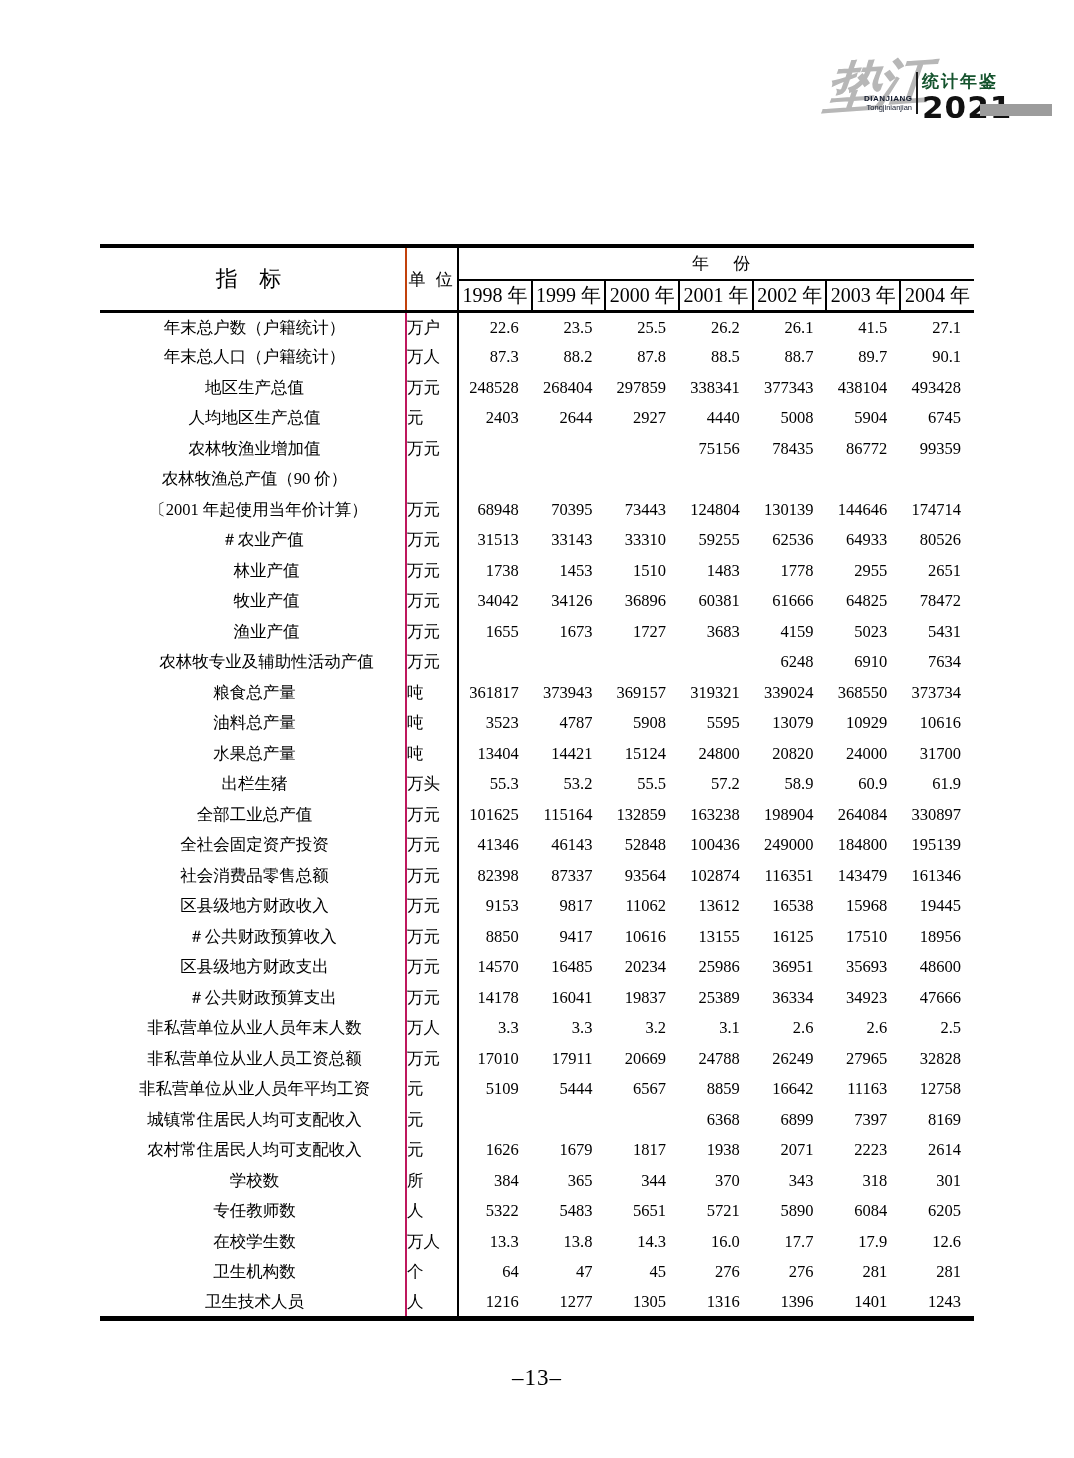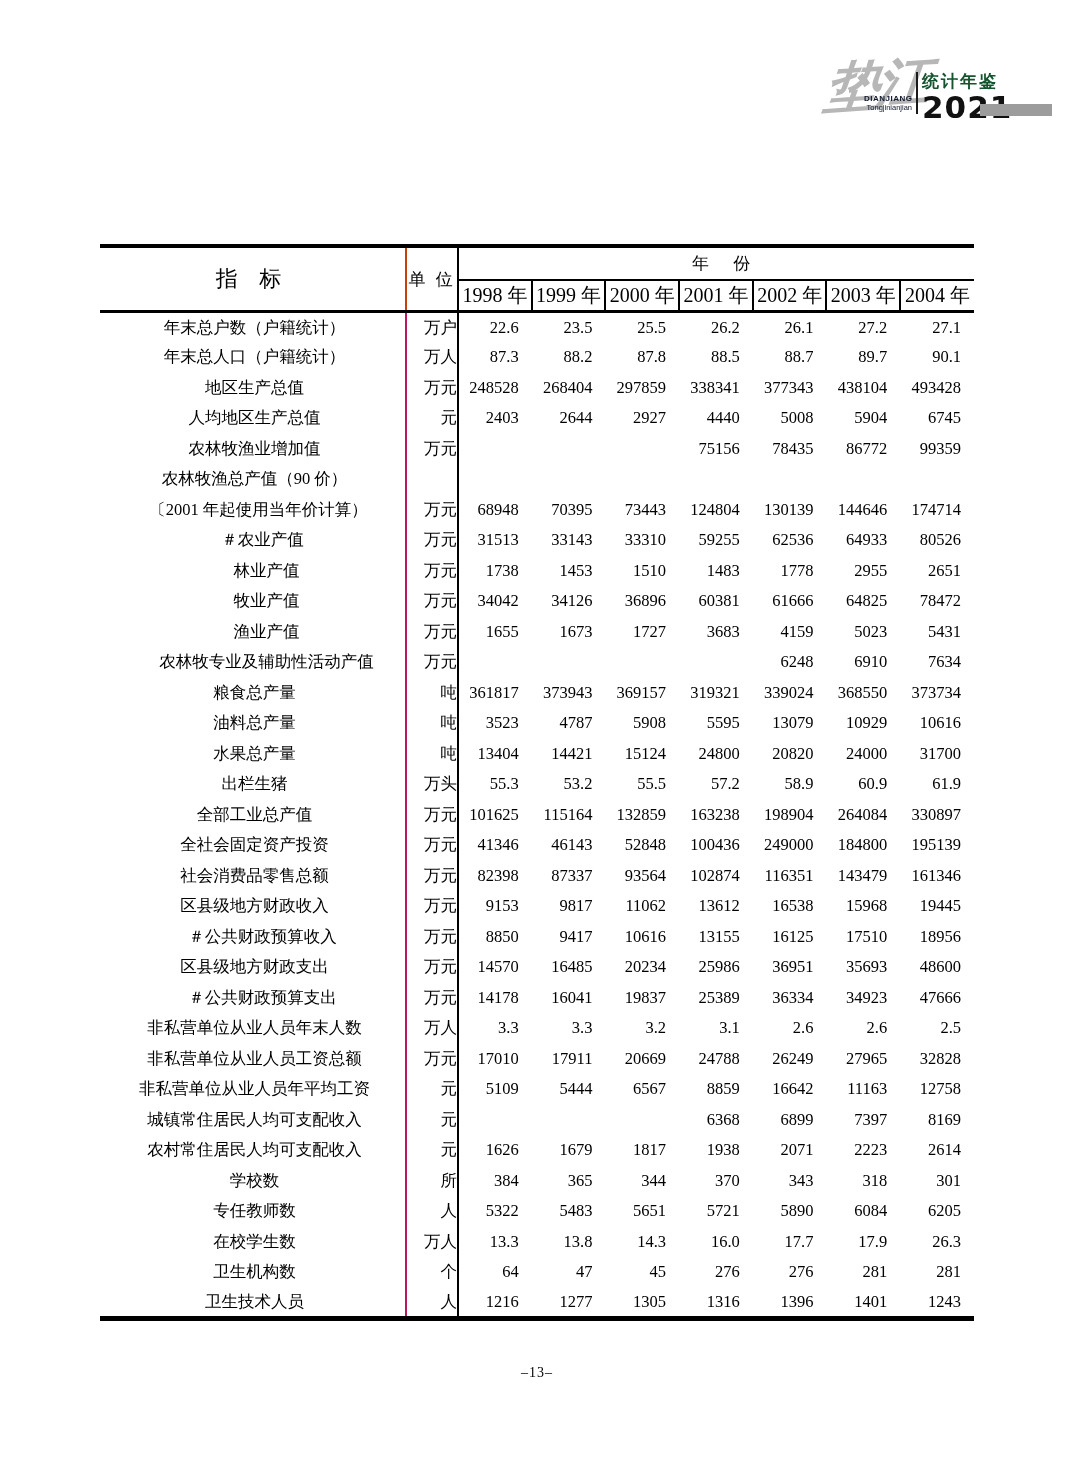--- a/index.html
+++ b/index.html
@@ -81,27 +81,27 @@
   tbody tr { height:30.5px; }
   tbody td { padding:0; vertical-align:middle; }
   td.c-label {
     text-align:center; border-right:2px solid #be185d;
     white-space:nowrap; overflow:hidden;
   }
   td.c-label.ind-0 { padding-left:4px; }
   td.c-label.ind-1 { padding-left:12px; }
   td.c-label.ind-2 { padding-left:20px; }
   td.c-label.ind-3 { padding-left:28px; }
-  td.c-unit  { text-align:right; border-right:2px solid #000; }
+  td.c-unit  { text-align:left; border-right:2px solid #000; }
   td.c-val   { text-align:right; padding-right:13px; }
 
   
   .page-num {
     position:absolute; top:1365px; left:0; width:1074px;
-    text-align:center; font-size:14px; letter-spacing:1px;
+    text-align:center; font-size:23px; letter-spacing:1px;
   }
 </style>
 </head>
 <body>
 
 <div class="page">
 
   <div class="logo">
     <div class="logo-callig">垫江</div>
     <div class="logo-roman">
@@ -142,21 +142,21 @@
       </thead>
       <tbody>
           <tr>
             <td class="c-label ind-0">年末总户数（户籍统计）</td>
             <td class="c-unit">万户</td>
             <td class="c-val">22.6</td>
             <td class="c-val">23.5</td>
             <td class="c-val">25.5</td>
             <td class="c-val">26.2</td>
             <td class="c-val">26.1</td>
-            <td class="c-val">27.2</td>
+            <td class="c-val">41.5</td>
             <td class="c-val">27.1</td>
           </tr>
           <tr>
             <td class="c-label ind-0">年末总人口（户籍统计）</td>
             <td class="c-unit">万人</td>
             <td class="c-val">87.3</td>
             <td class="c-val">88.2</td>
             <td class="c-val">87.8</td>
             <td class="c-val">88.5</td>
             <td class="c-val">88.7</td>
@@ -473,21 +473,21 @@
           </tr>
           <tr>
             <td class="c-label ind-0">在校学生数</td>
             <td class="c-unit">万人</td>
             <td class="c-val">13.3</td>
             <td class="c-val">13.8</td>
             <td class="c-val">14.3</td>
             <td class="c-val">16.0</td>
             <td class="c-val">17.7</td>
             <td class="c-val">17.9</td>
-            <td class="c-val">26.3</td>
+            <td class="c-val">12.6</td>
           </tr>
           <tr>
             <td class="c-label ind-0">卫生机构数</td>
             <td class="c-unit">个</td>
             <td class="c-val">64</td>
             <td class="c-val">47</td>
             <td class="c-val">45</td>
             <td class="c-val">276</td>
             <td class="c-val">276</td>
             <td class="c-val">281</td>

